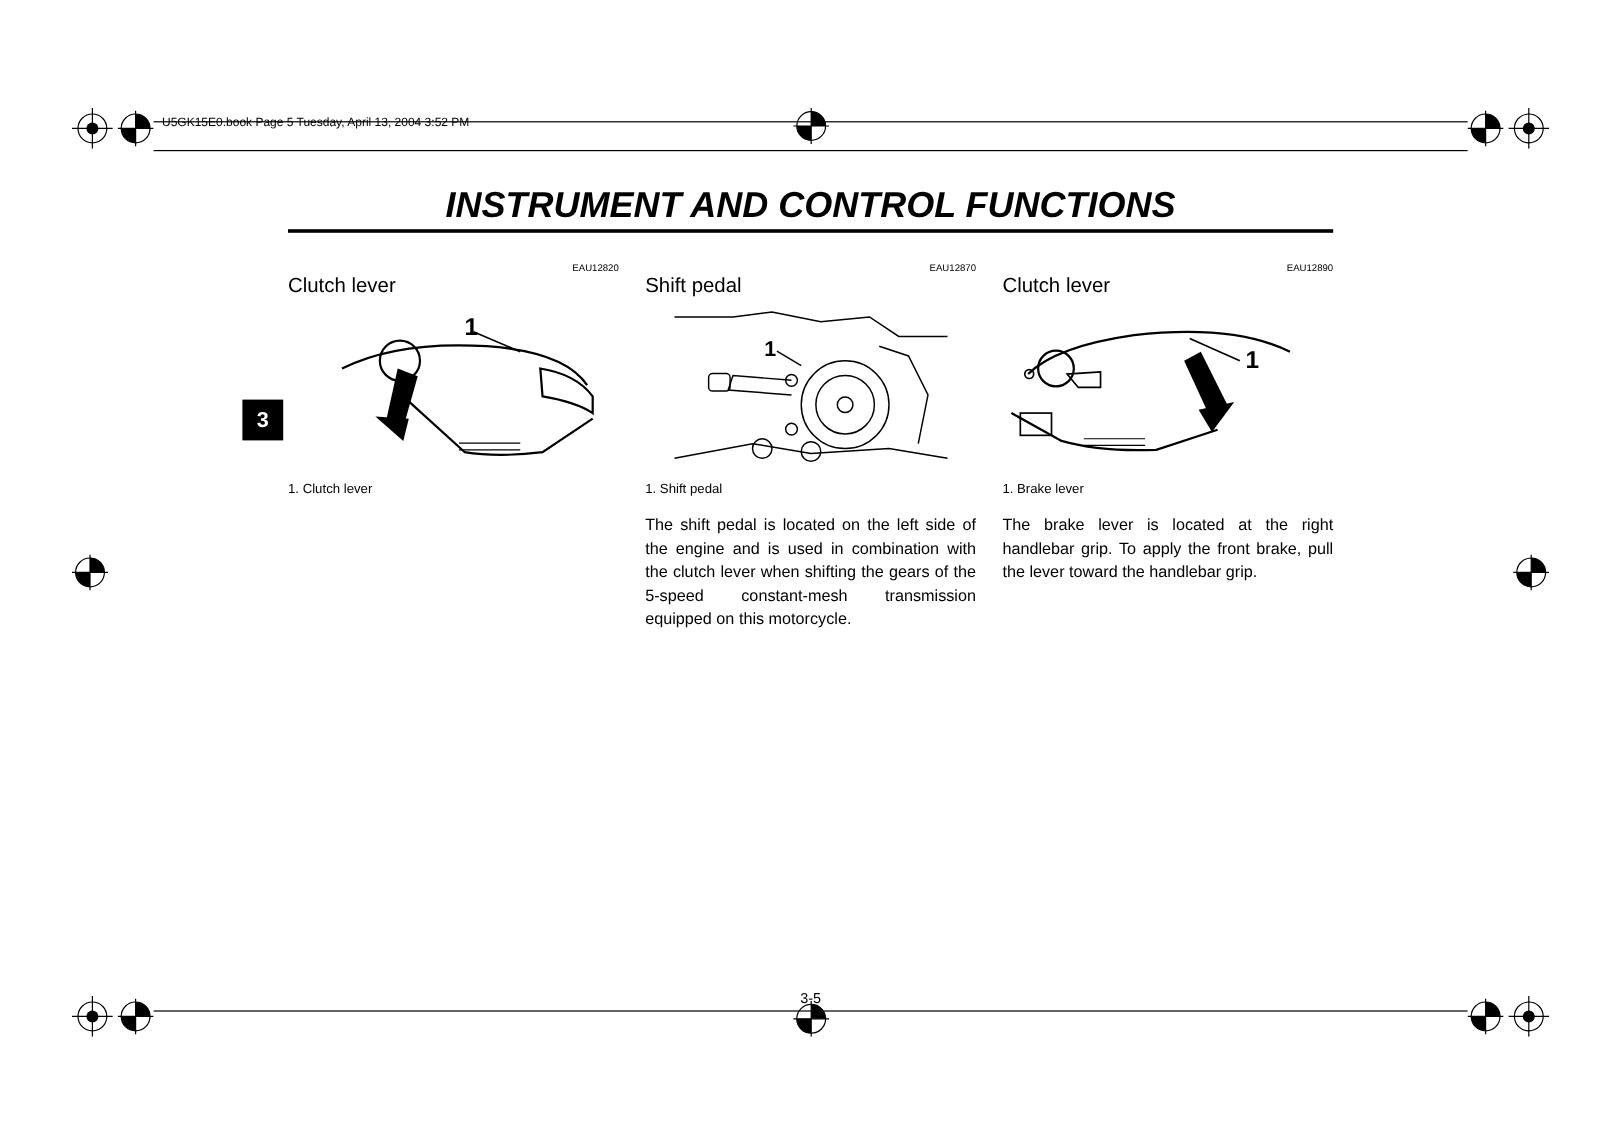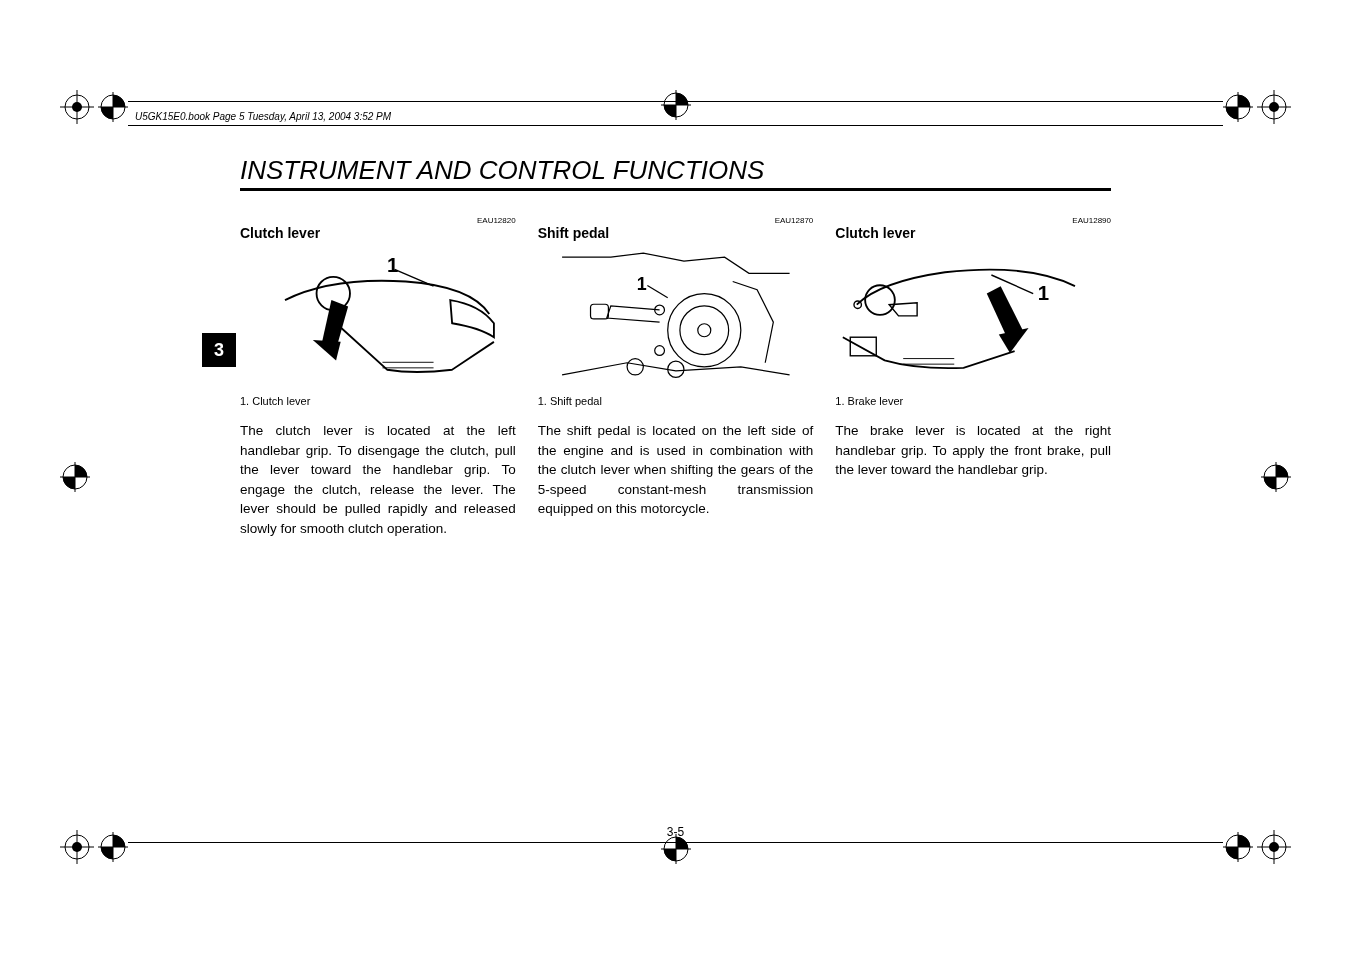--- a/index.html
+++ b/index.html
@@ -22,25 +22,24 @@
     .crop-tr { top: 90px; right: 60px; }
     .crop-bl { bottom: 90px; left: 60px; }
     .crop-br { bottom: 90px; right: 60px; }
     .crop-tc { top: 90px; left: 50%; transform: translateX(-50%); }
     .crop-bc { bottom: 90px; left: 50%; transform: translateX(-50%); }
     .crop-ml { top: 50%; left: 60px; transform: translateY(-50%); flex-direction: column; }
     .crop-mr { top: 50%; right: 60px; transform: translateY(-50%); flex-direction: column; }
 
     .header-label {
       position: absolute;
-      top: 111px;
+      top: 97px;
       left: 135px;
       font-size: 10px;
       color: #000;
-      font-style: italic;
     }
     .header-line {
       position: absolute;
       top: 125px;
       left: 128px;
       right: 128px;
       height: 1px;
       background: #000;
     }
     .header-line-2 {
@@ -62,24 +61,25 @@
 
     .content {
       position: absolute;
       top: 155px;
       left: 240px;
       right: 240px;
       bottom: 155px;
     }
 
     .page-title {
-      font-size: 26px;
-      font-weight: normal;
+      font-size: 30px;
+      font-weight: bold;
       font-style: italic;
       margin-bottom: 2px;
+      text-align: center;
     }
     .title-rule {
       height: 3px;
       background: #000;
       margin-bottom: 25px;
     }
 
     .side-tab {
       position: absolute;
       top: 178px;
@@ -107,22 +107,22 @@
     }
     .code-row {
       display: flex;
       justify-content: flex-end;
     }
     .code {
       font-size: 8px;
       margin-bottom: 0px;
     }
     .section-heading {
-      font-size: 14px;
-      font-weight: bold;
+      font-size: 17px;
+      font-weight: normal;
       margin-bottom: 8px;
     }
     .figure {
       width: 100%;
       height: 130px;
       border: none;
       display: flex;
       align-items: center;
       justify-content: center;
       margin-bottom: 16px;
@@ -274,21 +274,20 @@
           <path d="M 218 55 Q 250 60 265 80 L 265 95 Q 250 85 220 80 Z" fill="none" stroke="#000" stroke-width="2"></path>
           <path d="M 95 80 L 150 130 Q 180 135 220 130 L 265 100" fill="none" stroke="#000" stroke-width="2"></path>
           <path d="M 90 55 L 80 100 L 95 108 L 108 62" fill="#000"></path>
           <path d="M 70 98 L 95 120 L 100 100 Z" fill="#000"></path>
           <path d="M 145 128 L 200 128" stroke="#000" stroke-width="1"></path>
           <path d="M 145 122 L 200 122" stroke="#000" stroke-width="1"></path>
         </svg>
       </div>
       <div class="caption">1. Clutch lever</div>
       <div class="body-text">
-        <div class="para">The clutch lever is located at the left handlebar grip. To disengage the clutch, pull the lever toward the handlebar grip. To engage the clutch, release the lever. The lever should be pulled rapidly and released slowly for smooth clutch operation.</div>
       </div>
     </div>
 
     <div class="col">
       <div class="code-row">
           <div class="code">EAU12870</div>
         </div>
       <div class="section-heading">Shift pedal</div>
       <div class="figure">
         <svg viewBox="0 0 280 160">

